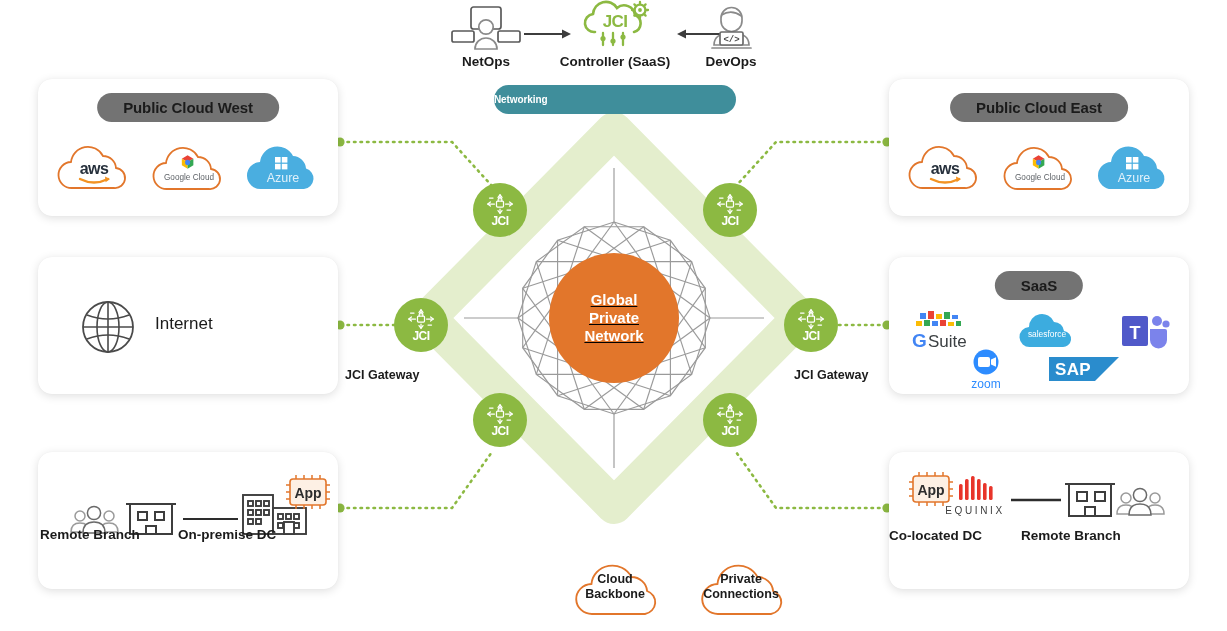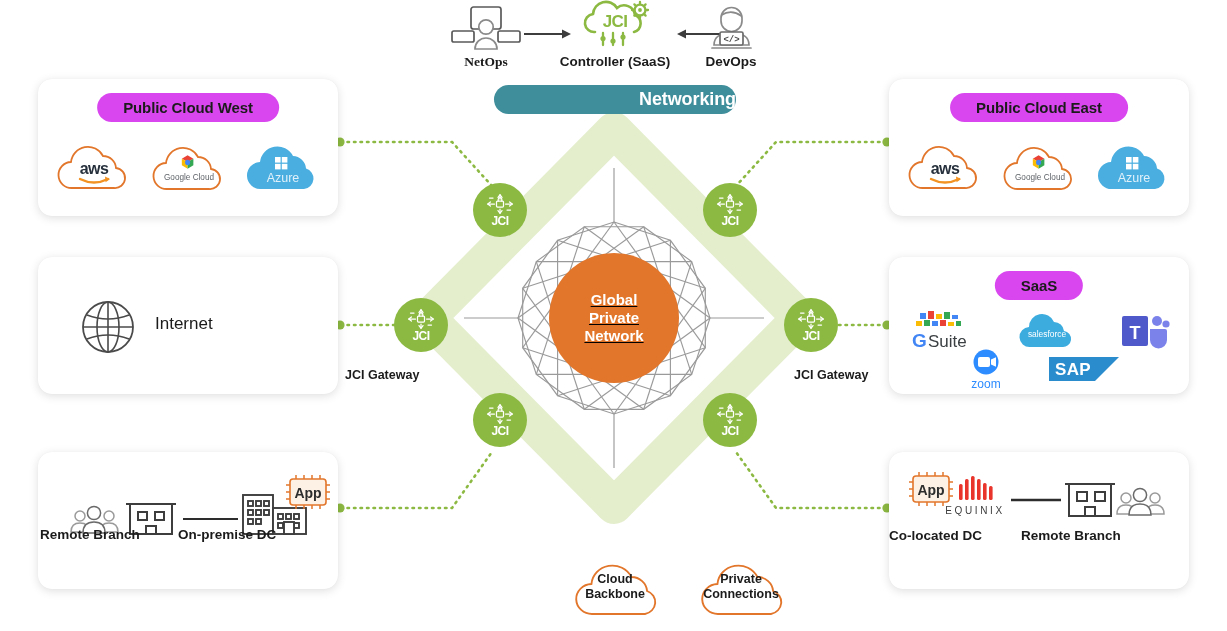--- a/index.html
+++ b/index.html
@@ -15,40 +15,40 @@
   
   .panel {
     position: absolute;
     background: #ffffff;
     border-radius: 14px;
     box-shadow: 0 2px 10px rgba(0,0,0,.13), 0 0 1px rgba(0,0,0,.06);
   }
   .panel-pill {
     position: absolute; left: 50%; transform: translateX(-50%);
     top: 14px;
-    background: #d946ef;
+    background: #737373;
     border-radius: 16px;
     padding: 6px 26px;
     font-size: 15px; font-weight: bold; color: #1b1b1b;
     white-space: nowrap;
     letter-spacing: -0.1px;
   }
   .logo-row {
     position: absolute; left: 0; right: 0;
     display: flex; align-items: center; justify-content: center;
     gap: 4px;
   }
 
   
   .banner {
     position: absolute;
     border-radius: 18px;
     color: #fff;
-    font-size: 18px; font-weight: bold;
-    display: flex; align-items: center; justify-content: flex-end;
+    font-size: 10px; font-weight: bold;
+    display: flex; align-items: center; justify-content: flex-start;
     letter-spacing: -0.1px;
   }
 
   
   .jci-node {
     position: absolute;
     width: 54px; height: 54px; border-radius: 50%;
     background: #8cb942;
     display: flex; flex-direction: column;
     align-items: center; justify-content: center;
@@ -137,21 +137,21 @@
     <g fill="#8cb942">
       <circle cx="340" cy="142" r="4.6"></circle>
       <circle cx="340" cy="325" r="4.6"></circle>
       <circle cx="340" cy="508" r="4.6"></circle>
       <circle cx="887" cy="142" r="4.6"></circle>
       <circle cx="887" cy="325" r="4.6"></circle>
       <circle cx="887" cy="508" r="4.6"></circle>
     </g>
   </svg>
 
-  <div class="hdr-item" style="left:449px; top:4px; width:74px;font-family:Liberation Serif, serif;">
+  <div class="hdr-item" style="left:449px; top:4px; width:74px;">
     <svg width="74" height="48" viewBox="0 0 74 48">
       <rect x="22" y="3" width="30" height="22" rx="2.5" fill="none" stroke="#5a5a5a" stroke-width="1.7"></rect>
       <rect x="3" y="27" width="22" height="11" rx="1.8" fill="none" stroke="#5a5a5a" stroke-width="1.7"></rect>
       <rect x="49" y="27" width="22" height="11" rx="1.8" fill="none" stroke="#5a5a5a" stroke-width="1.7"></rect>
       <circle cx="37" cy="23" r="7.2" fill="#fff" stroke="#8a8a8a" stroke-width="1.7"></circle>
       <path d="M26 45 a11 11 0 0 1 22 0 z" fill="#fff" stroke="#8a8a8a" stroke-width="1.7"></path>
     </svg>
     <div class="cap">NetOps</div>
   </div>
 

